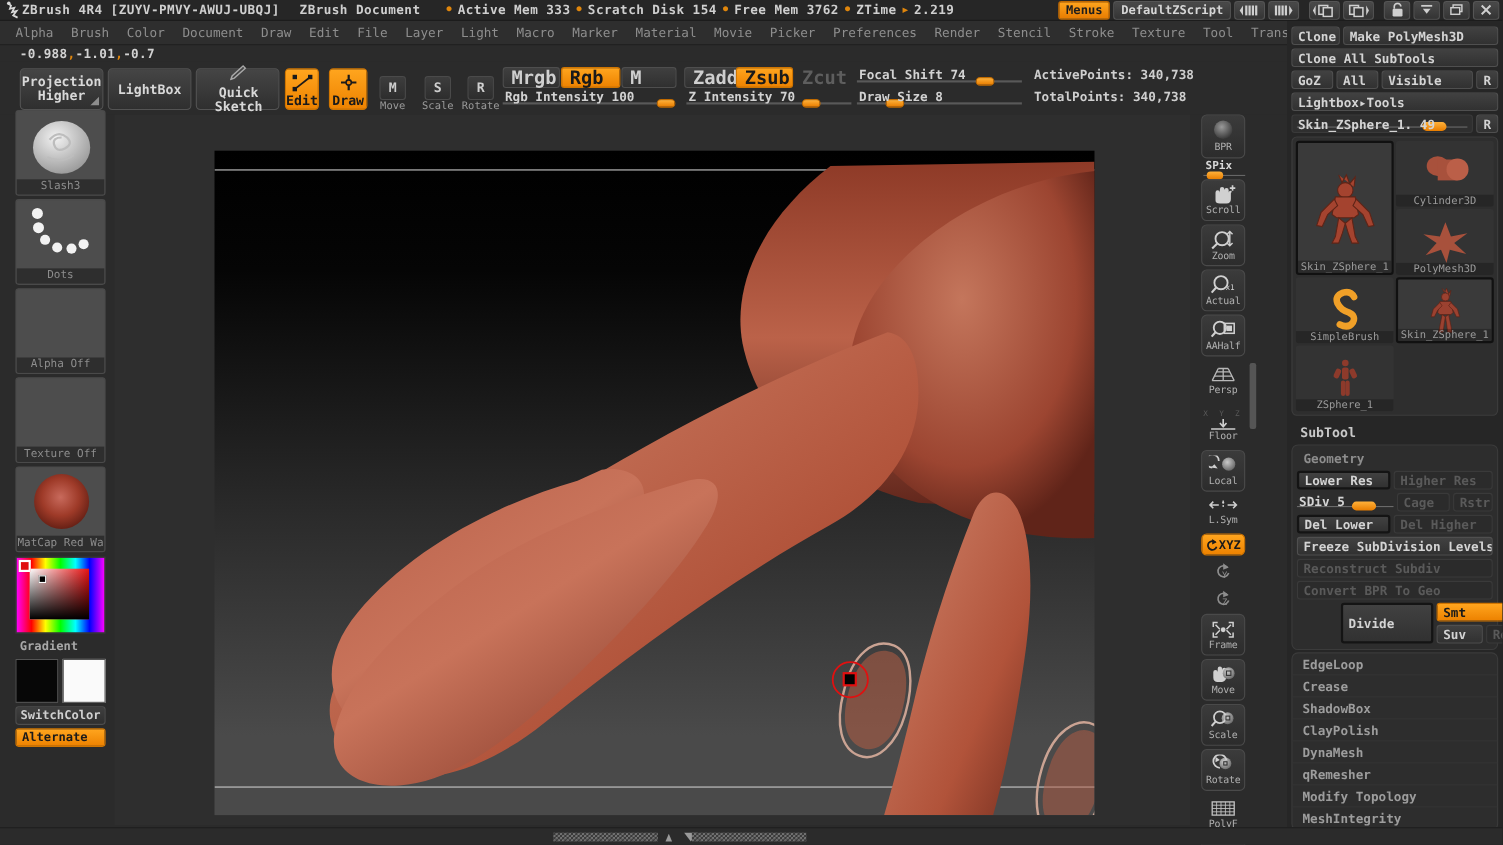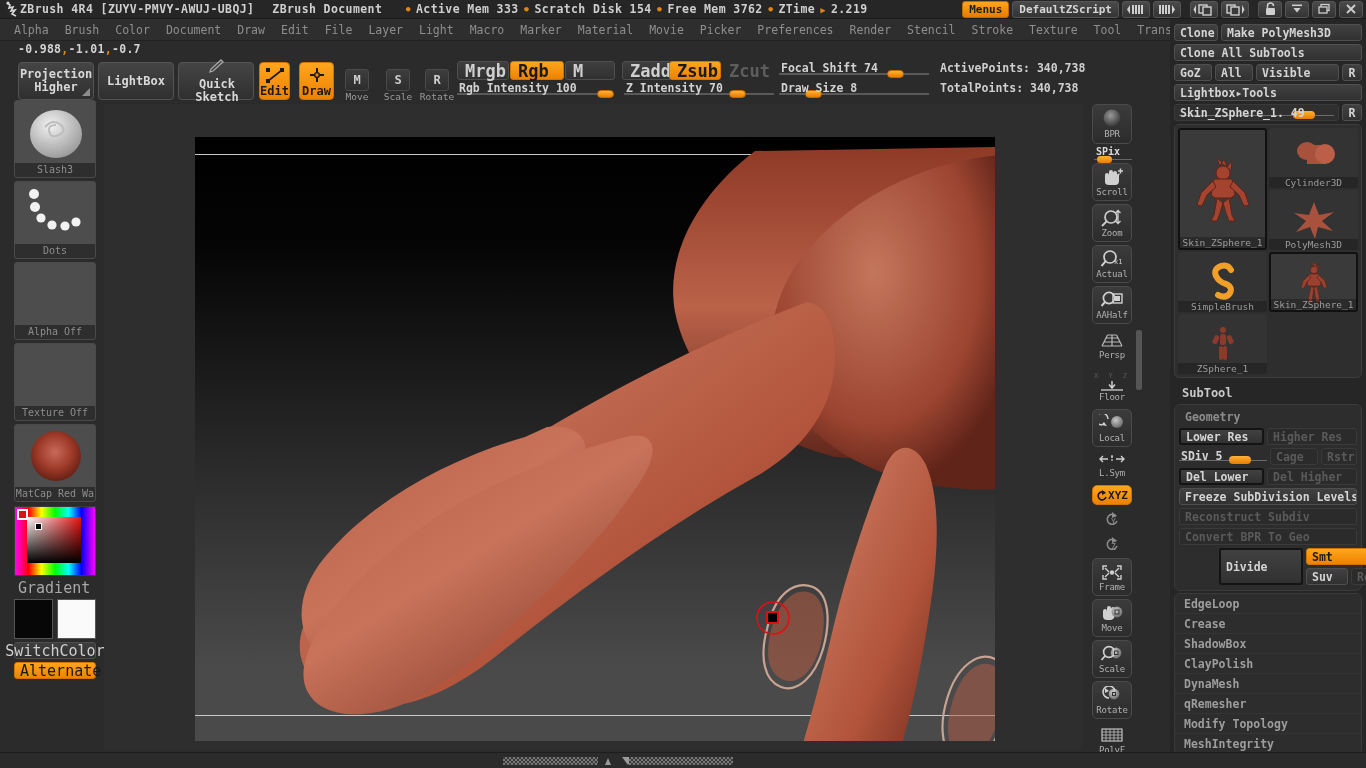--- a/index.html
+++ b/index.html
@@ -109,21 +109,21 @@
   }
   #colorpick .inner{
     position:absolute;left:12px;top:10px;width:54px;height:46px;
     background:linear-gradient(to bottom, rgba(0,0,0,0), #000),
                linear-gradient(to right,#fff,#e81212);
   }
   #colorpick .mk1{position:absolute;left:2px;top:2px;width:11px;height:11px;border:2px solid #fff;background:#e01010;}
   #colorpick .mk2{position:absolute;left:20px;top:16px;width:7px;height:7px;border:1px solid #fff;background:#000;}
   .palbtn{
     width:82px;height:17px;margin-top:3px;border:1px solid #4e4e4e;border-radius:3px;
-    background:linear-gradient(#3f3f3f,#2f2f2f);color:#cfcfcf;font-size:15px;font-weight:normal;
+    background:linear-gradient(#3f3f3f,#2f2f2f);color:#cfcfcf;font-size:11px;font-weight:bold;
     display:flex;align-items:center;justify-content:center;
   }
   .palbtn.lbl2{background:none;border:none;justify-content:flex-start;padding-left:4px;color:#a8a8a8;}
   .palbtn.orange{background:linear-gradient(#ffa51e,#ed8200);color:#1a1a1a;border-color:#d07500;justify-content:flex-start;padding-left:5px;}
   .twoclr{display:flex;gap:4px;margin-top:3px;}
   .twoclr div{width:39px;height:40px;border:1px solid #555;}
   
   #canvaswrap{
     position:absolute;left:104px;top:104px;width:978px;height:646px;
     background:#2e2e2e;

